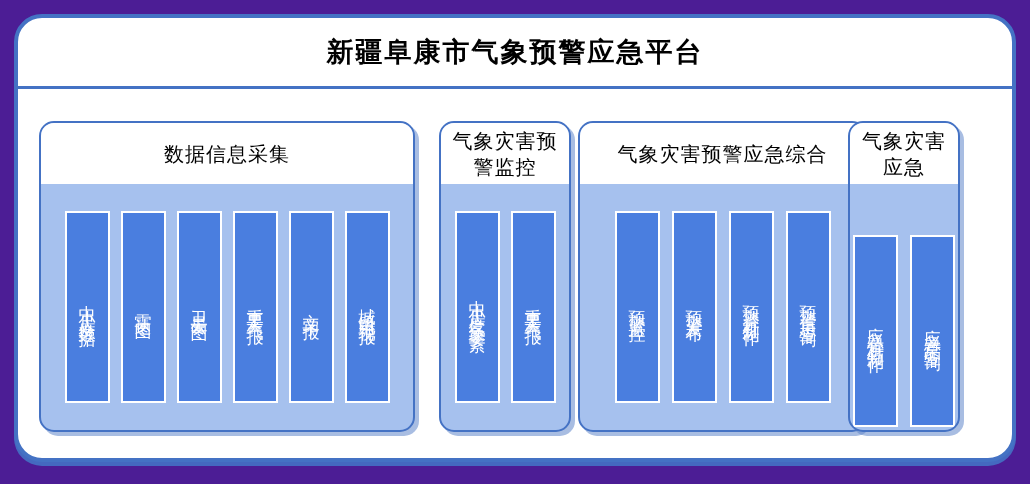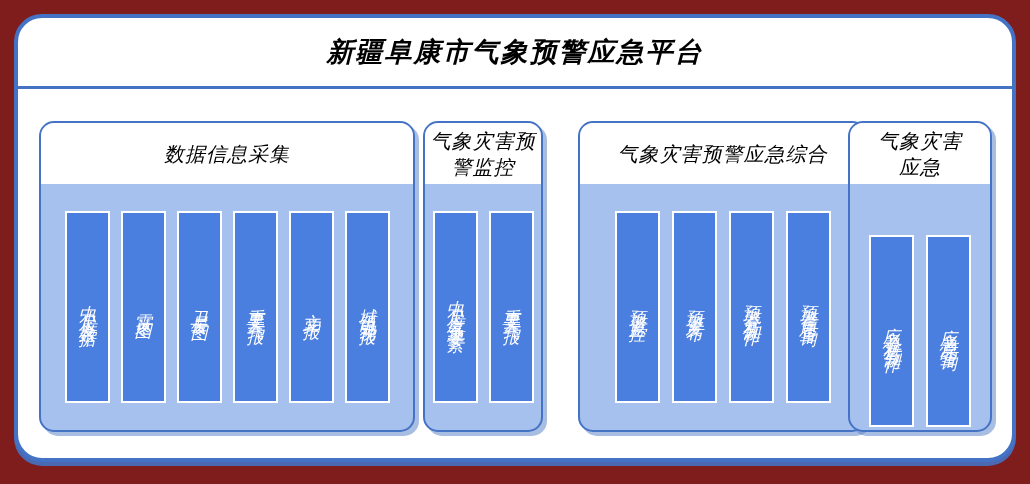--- a/index.html
+++ b/index.html
@@ -2,23 +2,22 @@
 <html><head>
 <meta charset="utf-8">
 <style>
   * { margin: 0; padding: 0; box-sizing: border-box; }
   html, body { background: #ffffff; font-family: "Liberation Sans", sans-serif; }
 
   .canvas {
     position: relative;
     width: 1030px;
     height: 484px;
-    background: #7f1d1d;
+    background: #4c1d95;
     overflow: hidden;
-    font-style: italic;
   }
 
   
   .frame {
     position: absolute;
     left: 14px; top: 14px;
     width: 1002px; height: 448px;
     border: 4px solid #4472C4;
     border-radius: 28px;
     background: #ffffff;
@@ -49,23 +48,23 @@
     height: 311px;
     border: 2px solid #4472C4;
     border-radius: 15px;
     background: #A6C1EE;
     box-shadow: 4px 4px 0 rgba(96,134,203,0.55);
     overflow: hidden;
     display: flex;
     flex-direction: column;
   }
   .group-1 { left: 39px;  width: 376px; }
-  .group-2 { left: 423px; width: 120px; }
+  .group-2 { left: 439px; width: 132px; }
   .group-3 { left: 578px; width: 289px; }
-  .group-4 { left: 848px; width: 144px; gap: 48px; }
+  .group-4 { left: 848px; width: 112px; gap: 48px; }
 
   .group-header {
     height: 61px;
     background: #ffffff;
     display: flex;
     align-items: center;
     justify-content: center;
     flex: none;
   }
   .group-title {

